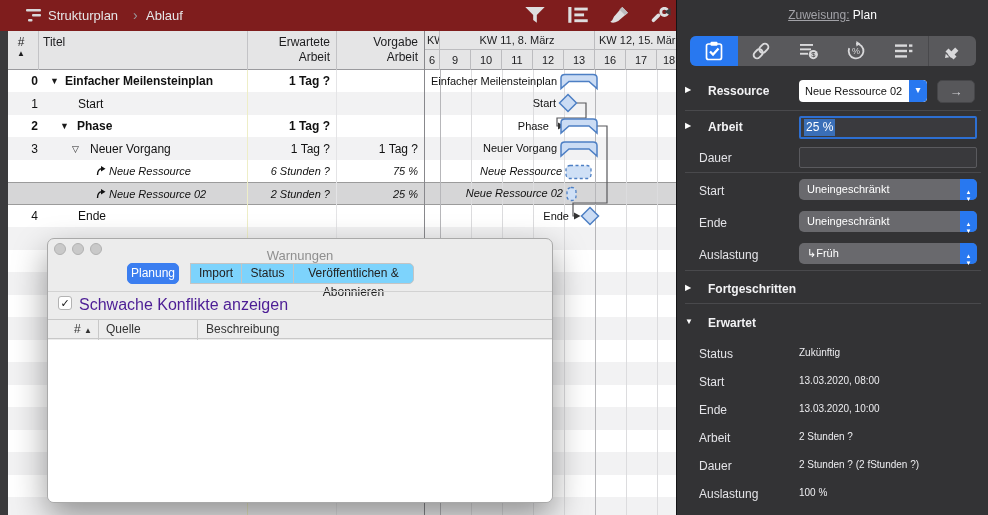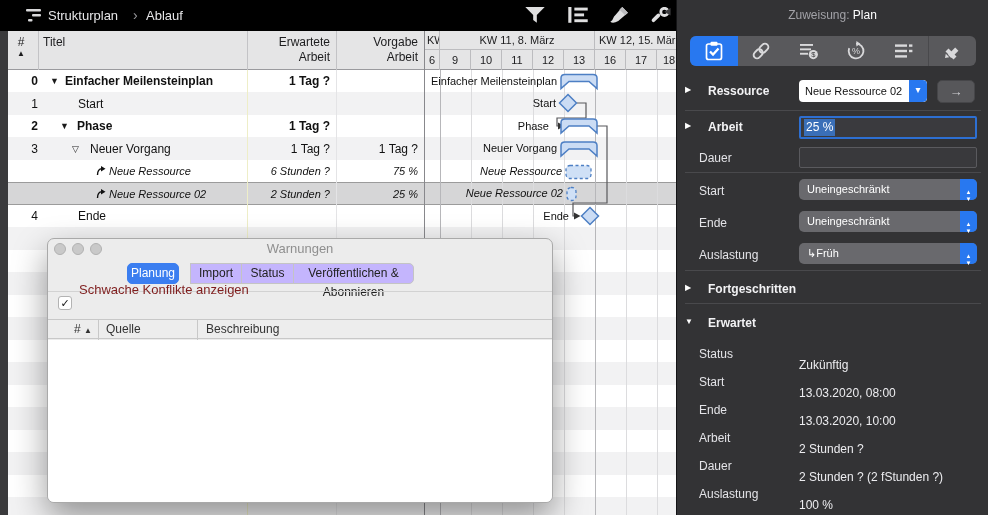--- a/index.html
+++ b/index.html
@@ -2,21 +2,21 @@
 <html><head>
 <meta charset="utf-8">
 <style>
   * { margin:0; padding:0; box-sizing:border-box; }
   html,body { width:988px; height:515px; overflow:hidden; background:#222;
               font-family:"Liberation Sans", sans-serif; }
   .app { position:relative; width:988px; height:515px; background:#fff; overflow:hidden; }
   .abs { position:absolute; }
 
   
-  .toolbar { left:0; top:0; width:676px; height:46px; background:#000000; }
+  .toolbar { left:0; top:0; width:676px; height:46px; background:#7f1d1d; }
   .crumb { position:absolute; top:8px; font-size:13px; color:#e6e6e8; }
   .crumb-sep { position:absolute; top:7px; font-size:14px; color:#98989c; }
   .tbicon { position:absolute; top:7px; width:22px; height:17px; cursor:pointer; }
 
   
   .leftstrip { left:0; top:31px; width:8px; height:484px; background:#3a3a3c; }
 
   
   .content { left:8px; top:31px; width:668px; height:484px; background:#fff; overflow:hidden; }
   .stripes { position:absolute; left:0; top:39px; width:668px; height:445px;
@@ -55,32 +55,32 @@
   .resarrow { position:absolute; top:6px; }
 
   
   .glabel { position:absolute; height:15px; line-height:15px; font-size:11px; color:#111;
             white-space:nowrap; }
 
   
   .sidebar { left:676px; top:0; width:312px; height:515px; background:#333335;
              border-left:1px solid #141416; color:#e8e8ea; font-size:12px; }
   .sb-h { position:absolute; top:8px; left:0; width:100%; text-align:center; font-size:12px; }
-  .sb-hpre { color:#a2a2a7; }
+  .sb-hpre { color:#a2a2a7;text-decoration:underline; }
   .sb-hval { color:#ffffff; }
   .tabbar { position:absolute; left:13px; top:36px; width:286px; height:30px; display:flex;
             background:#59595c; border-radius:6px; overflow:hidden; }
   .tab { flex:1; display:flex; align-items:center; justify-content:center; cursor:pointer; }
   .tab.sel { background:#2878f0; }
   .tab.lastsep { border-left:1px solid #49494c; }
   .sb-row { position:absolute; left:0; width:312px; height:22px; }
   .sb-disc { position:absolute; left:8px; top:4px; font-size:8px; color:#fff; cursor:pointer; }
   .sb-label { position:absolute; left:22px; top:3px; color:#e4e4e8; }
   .sb-label.b { font-weight:bold; color:#f2f2f4;padding-left:9px; }
-  .sb-val { position:absolute; left:122px; top:3px; color:#ededf0; font-size:12px;margin-top:11px; }
+  .sb-val { position:absolute; left:122px; top:3px; color:#ededf0; font-size:10px; }
   .sb-sep { position:absolute; left:8px; width:296px; height:1px; background:#49494c; }
   .combo { position:absolute; left:122px; top:-1px; width:128px; height:22px; background:#fff;
            border-radius:4px; font-size:11px; color:#111; line-height:22px; padding-left:6px;
            cursor:pointer; overflow:hidden; }
   .combo-cap { position:absolute; right:0; top:0; width:18px; height:22px; background:#2878f0;
                border-radius:0 4px 4px 0; color:#fff; text-align:center; line-height:20px;
                font-size:10px; }
   .sb-btn { position:absolute; left:260px; top:-1px; width:38px; height:23px; background:#57575a;
             border:1px solid #464649; border-radius:5px; color:#cfcfd2; text-align:center;
             line-height:21px; font-size:13px; cursor:pointer; }
@@ -94,33 +94,33 @@
            cursor:pointer; }
   .popup-cap { position:absolute; right:0; top:0; width:17px; height:21px; background:#2878f0;
                border-radius:0 5px 5px 0; }
   .popup-cap span { position:absolute; left:0; width:17px; text-align:center; font-size:6px;
                     color:#fff; }
 
   
   .dialog { left:47px; top:238px; width:506px; height:265px; background:#ececec;
             border:1px solid #a9a9a9; border-radius:7px; overflow:hidden; z-index:60;
             box-shadow:0 14px 34px rgba(0,0,0,.4); }
-  .dlg-title { position:absolute; top:0; left:0; width:100%; height:20px; text-align:center;
+  .dlg-title { position:absolute; top:7px; left:0; width:100%; height:20px; text-align:center;
                font-size:13px; color:#8f8f8f; line-height:20px; }
   .winbtn { position:absolute; top:4px; width:12px; height:12px; border-radius:6px;
             background:#c9c9c9; border:1px solid #b1b1b1; cursor:pointer; }
   .seg { position:absolute; top:24px; height:21px; font-size:12px; line-height:19px;
-         text-align:center; background:#c4b5fd; border:1px solid #c4c4c4; color:#222;
+         text-align:center; background:#7dd3fc; border:1px solid #c4c4c4; color:#222;
          cursor:pointer; }
   .seg.sel { background:#3b7ef0; color:#fff; border-color:#3b7ef0; border-radius:5px; z-index:2; }
   .dlg-hline { position:absolute; left:0; top:52px; width:100%; height:1px; background:#d2d2d2; }
   .cbx { position:absolute; left:10px; top:57px; width:14px; height:14px; background:#fff;
          border:1px solid #b3b3b3; border-radius:3px; text-align:center; line-height:13px;
          font-size:11px; color:#111; cursor:pointer; }
-  .cbx-label { position:absolute; left:31px; top:43px; font-size:13px; color:#7f1d1d; }
+  .cbx-label { position:absolute; left:31px; top:57px; font-size:16px; color:#4c1d95; }
   .dlg-thead { position:absolute; left:0; top:80px; width:506px; height:20px; background:#ededed;
                border-top:1px solid #c8c8c8; border-bottom:1px solid #c8c8c8; font-size:12px;
                color:#333; line-height:18px; }
   .dlg-thead .dv { position:absolute; top:0; height:20px; width:1px; background:#c8c8c8; }
   .dlg-body { position:absolute; left:0; top:101px; width:506px; height:164px; background:#fff; }
 </style>
 </head>
 <body>
 
 <div class="app">

